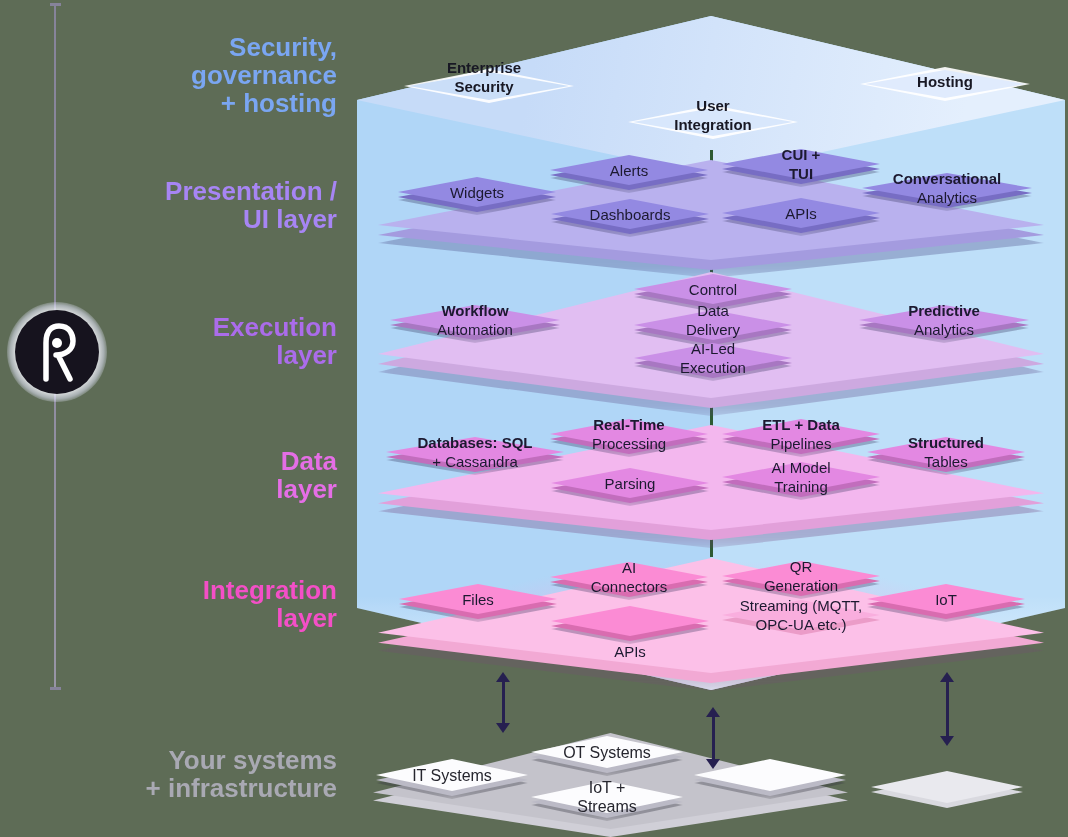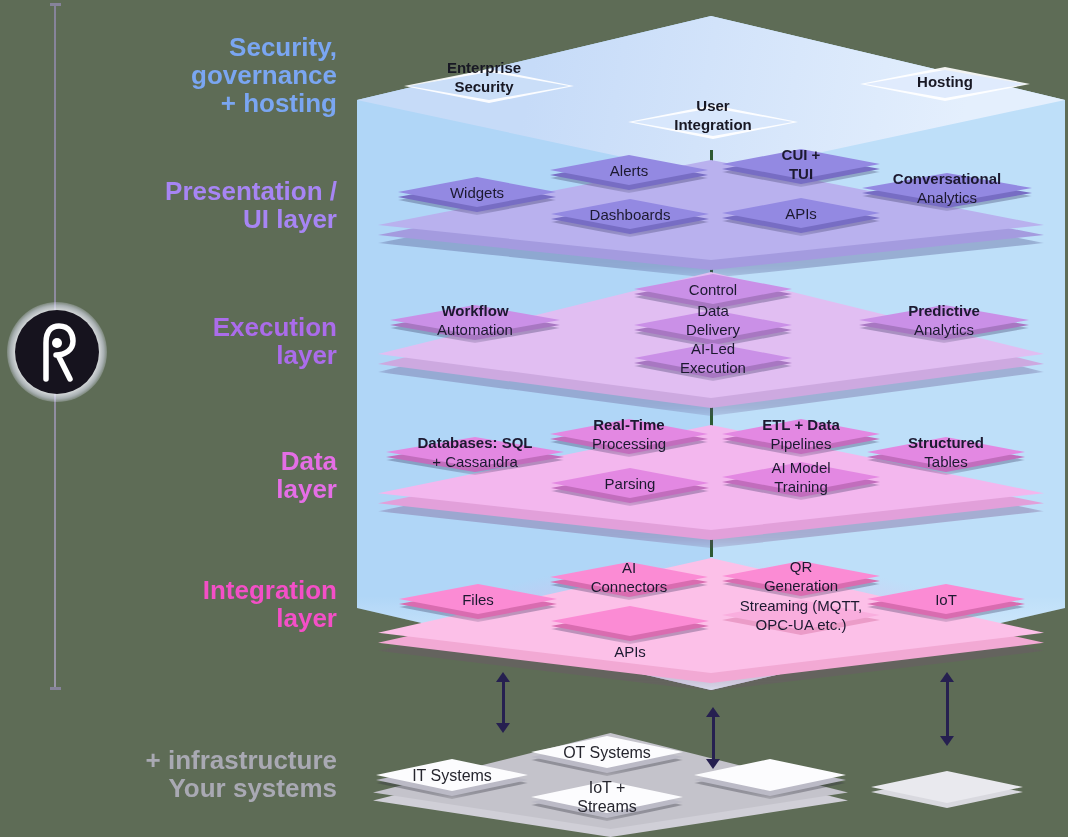--- a/index.html
+++ b/index.html
@@ -112,22 +112,22 @@
   </div>
   <div class="llabel" style="top:447px;color:#e56ee6">
     <div>Data</div>
     <div>layer</div>
   </div>
   <div class="llabel" style="top:576px;color:#f44fc7">
     <div>Integration</div>
     <div>layer</div>
   </div>
   <div class="llabel" style="top:746px;color:#a9a9b3">
+    <div>Your systems</div>
     <div>+ infrastructure</div>
-    <div>Your systems</div>
   </div>
 
   <div class="box">
     <div class="lface"></div>
     <div class="rface"></div>
     <div class="glow"></div>
     <div class="fade"></div>
   </div>
   <div class="topface"></div>
 

